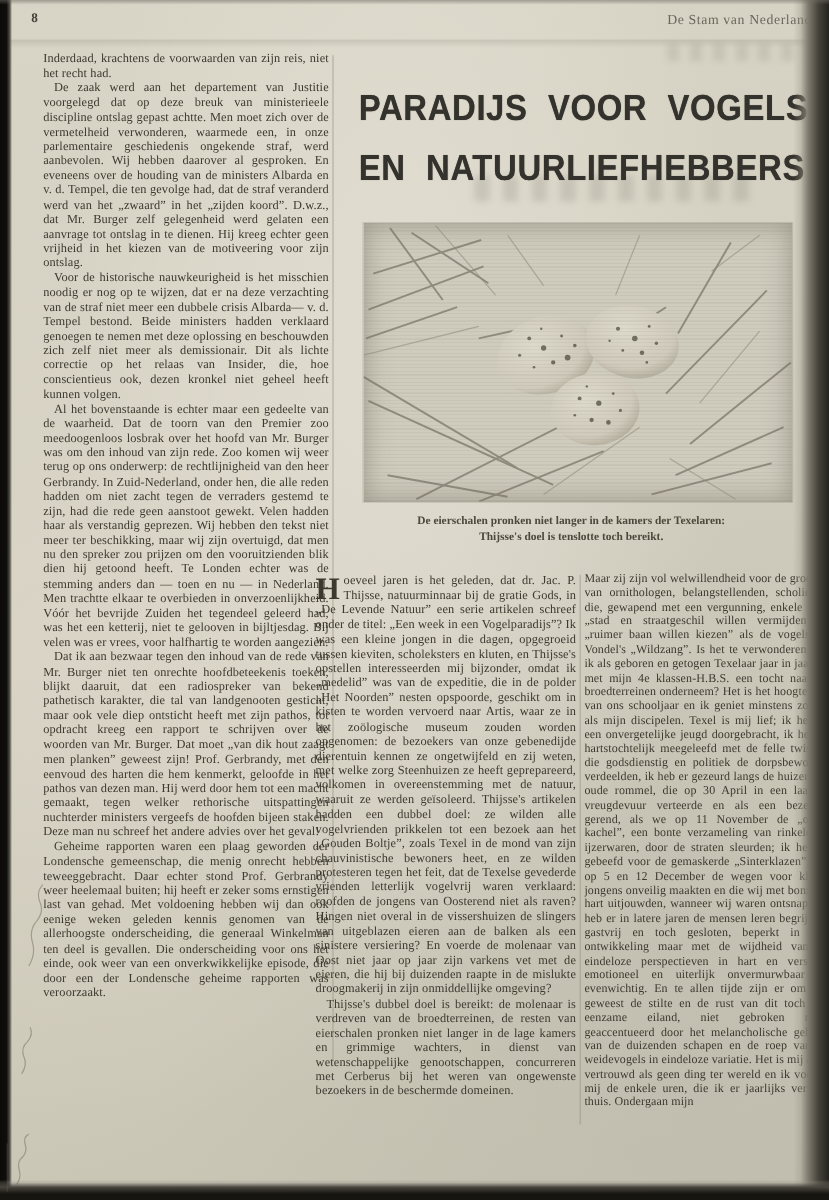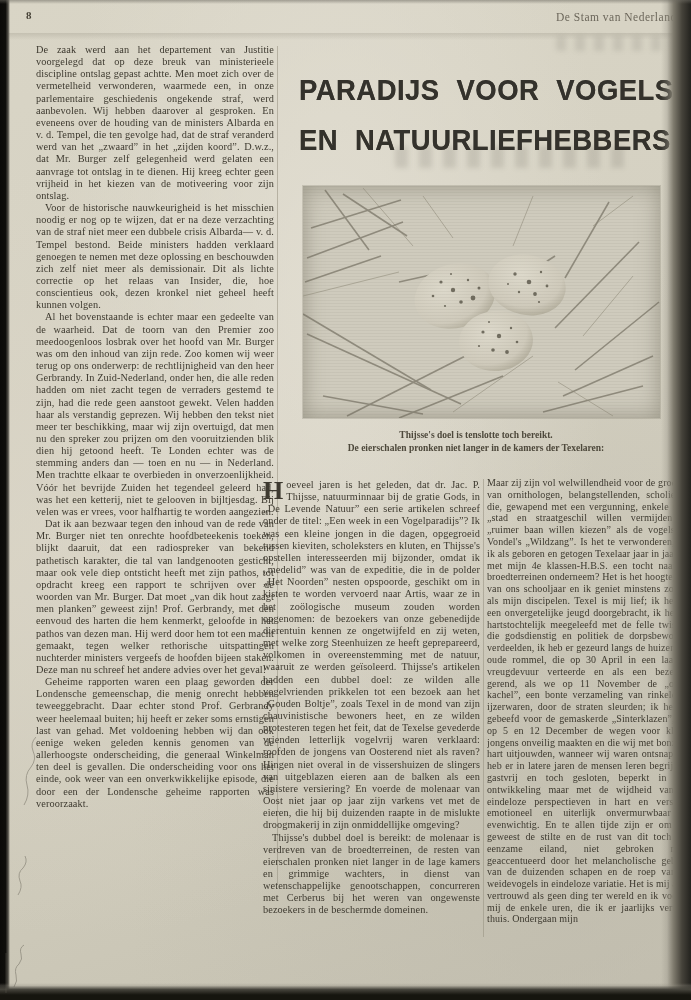--- a/index.html
+++ b/index.html
@@ -159,28 +159,29 @@
           <circle cx="176" cy="160" r="1.1"></circle>
           <circle cx="204" cy="166" r="1.9"></circle>
         <circle cx="214" cy="156" r="1.3"></circle>
           <circle cx="186" cy="136" r="1"></circle>
       </g>
     </svg>
     <div class="scanlines"></div>
   </div>
 
   <div class="caption">
+    <div>De eierschalen pronken niet langer in de kamers der Texelaren:</div>
     <div>Thijsse's doel is tenslotte toch bereikt.</div>
-    <div>De eierschalen pronken niet langer in de kamers der Texelaren:</div>
   </div>
 
   <div class="rule r1"></div>
   <div class="rule r2"></div>
 
   <div class="col col-left">
+    <p>Inderdaad, krachtens de voorwaarden van zijn reis, niet het recht had.</p>
     <p>De zaak werd aan het departement van Justitie voorgelegd dat op deze breuk van ministerieele discipline ontslag gepast achtte. Men moet zich over de vermetelheid verwonderen, waarmede een, in onze parlementaire geschiedenis ongekende straf, werd aanbevolen. Wij hebben daarover al gesproken. En eveneens over de houding van de ministers Albarda en v. d. Tempel, die ten gevolge had, dat de straf veranderd werd van het „zwaard” in het „zijden koord”. D.w.z., dat Mr. Burger zelf gelegenheid werd gelaten een aanvrage tot ontslag in te dienen. Hij kreeg echter geen vrijheid in het kiezen van de motiveering voor zijn ontslag.</p>
     <p>Voor de historische nauwkeurigheid is het misschien noodig er nog op te wijzen, dat er na deze verzachting van de straf niet meer een dubbele crisis Albarda— v. d. Tempel bestond. Beide ministers hadden verklaard genoegen te nemen met deze oplossing en beschouwden zich zelf niet meer als demissionair. Dit als lichte correctie op het relaas van Insider, die, hoe conscientieus ook, dezen kronkel niet geheel heeft kunnen volgen.</p>
     <p>Al het bovenstaande is echter maar een gedeelte van de waarheid. Dat de toorn van den Premier zoo meedoogenloos losbrak over het hoofd van Mr. Burger was om den inhoud van zijn rede. Zoo komen wij weer terug op ons onderwerp: de rechtlijnigheid van den heer Gerbrandy. In Zuid-Nederland, onder hen, die alle reden hadden om niet zacht tegen de verraders gestemd te zijn, had die rede geen aanstoot gewekt. Velen hadden haar als verstandig geprezen. Wij hebben den tekst niet meer ter beschikking, maar wij zijn overtuigd, dat men nu den spreker zou prijzen om den vooruitzienden blik dien hij getoond heeft. Te Londen echter was de stemming anders dan — toen en nu — in Nederland. Men trachtte elkaar te overbieden in onverzoenlijkheid. Vóór het bevrijde Zuiden het tegendeel geleerd had, was het een ketterij, niet te gelooven in bijltjesdag. Bij velen was er vrees, voor halfhartig te worden aangezien.</p>
     <p>Dat ik aan bezwaar tegen den inhoud van de rede van Mr. Burger niet ten onrechte hoofdbeteekenis toeken, blijkt daaruit, dat een radiospreker van bekend pathetisch karakter, die tal van landgenooten gesticht, maar ook vele diep ontsticht heeft met zijn pathos, tot opdracht kreeg een rapport te schrijven over de woorden van Mr. Burger. Dat moet „van dik hout zaagt men planken” geweest zijn! Prof. Gerbrandy, met den eenvoud des harten die hem kenmerkt, geloofde in het pathos van dezen man. Hij werd door hem tot een macht gemaakt, tegen welker rethorische uitspattingen nuchterder ministers vergeefs de hoofden bijeen staken. Deze man nu schreef het andere advies over het geval!</p>
     <p>Geheime rapporten waren een plaag geworden der Londensche gemeenschap, die menig onrecht hebben teweeggebracht. Daar echter stond Prof. Gerbrandy weer heelemaal buiten; hij heeft er zeker soms ernstigen last van gehad. Met voldoening hebben wij dan ook eenige weken geleden kennis genomen van de allerhoogste onderscheiding, die generaal Winkelman ten deel is gevallen. Die onderscheiding voor ons het einde, ook weer van een onverkwikkelijke episode, die door een der Londensche geheime rapporten was veroorzaakt.</p>
   </div>
 
   <div class="col col-mid">
     <p><span class="dropcap">H</span><span>oeveel jaren is het geleden, dat dr. Jac. P. Thijsse, natuurminnaar bij de gratie Gods, in „De Levende Natuur” een serie artikelen schreef onder de titel: „Een week in een Vogelparadijs”? Ik was een kleine jongen in die dagen, opgegroeid tussen kieviten, scholeksters en kluten, en Thijsse's opstellen interesseerden mij bijzonder, omdat ik „medelid” was van de expeditie, die in de polder „Het Noorden” nesten opspoorde, geschikt om in kisten te worden vervoerd naar Artis, waar ze in het zoölogische museum zouden worden opgenomen: de bezoekers van onze gebenedijde dierentuin kennen ze ongetwijfeld en zij weten, met welke zorg Steenhuizen ze heeft geprepareerd, volkomen in overeenstemming met de natuur, waaruit ze werden geïsoleerd. Thijsse's artikelen hadden een dubbel doel: ze wilden alle vogelvrienden prikkelen tot een bezoek aan het „Gouden Boltje”, zoals Texel in de mond van zijn chauvinistische bewoners heet, en ze wilden protesteren tegen het feit, dat de Texelse gevederde vrienden letterlijk vogelvrij waren verklaard: roofden de jongens van Oosterend niet als raven? Hingen niet overal in de vissershuizen de slingers van uitgeblazen eieren aan de balken als een sinistere versiering? En voerde de molenaar van Oost niet jaar op jaar zijn varkens vet met de eieren, die hij bij duizenden raapte in de mislukte droogmakerij in zijn onmiddellijke omgeving?</span></p>
     <p>Thijsse's dubbel doel is bereikt: de molenaar is verdreven van de broedterreinen, de resten van eierschalen pronken niet langer in de lage kamers en grimmige wachters, in dienst van wetenschappelijke genootschappen, concurreren met Cerberus bij het weren van ongewenste bezoekers in de beschermde domeinen.</p>

